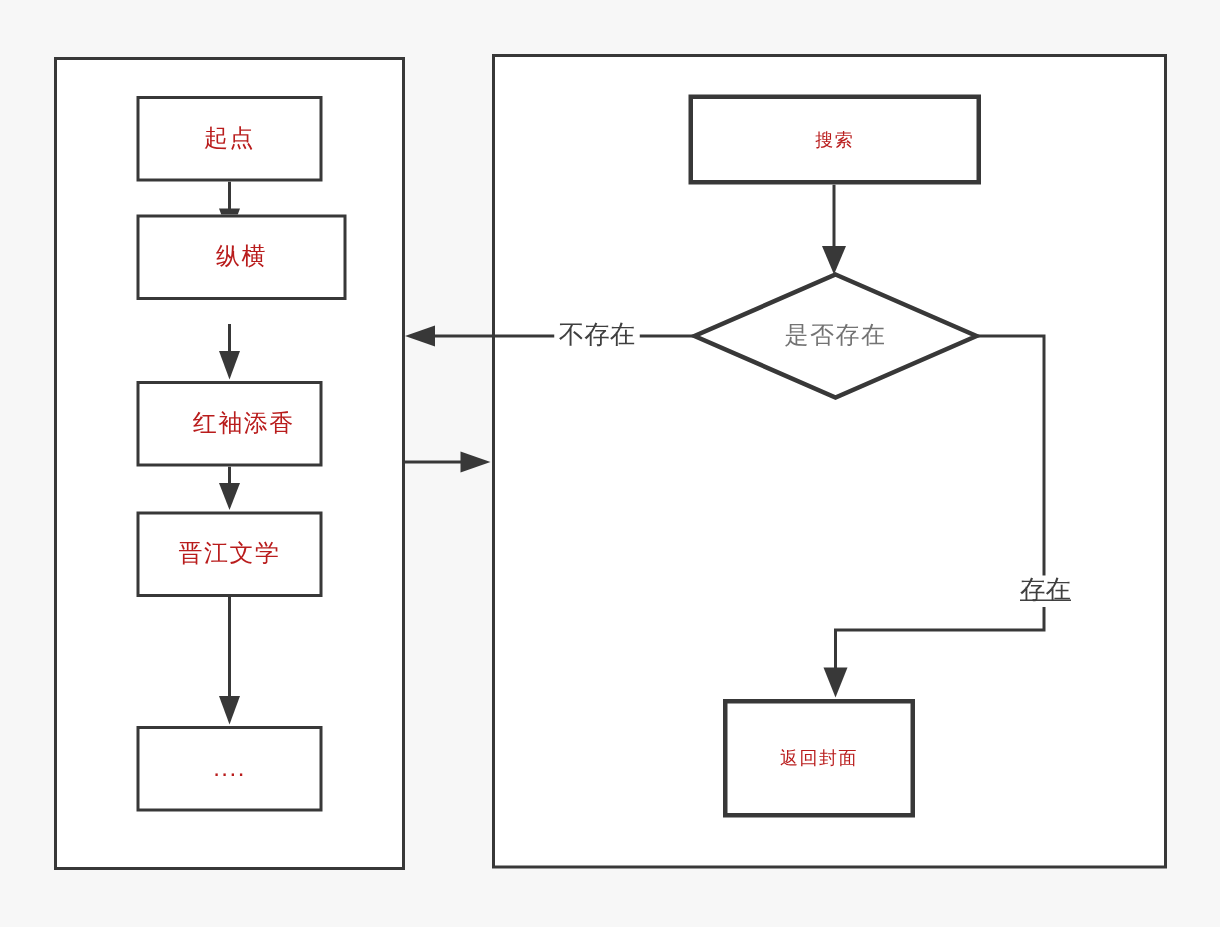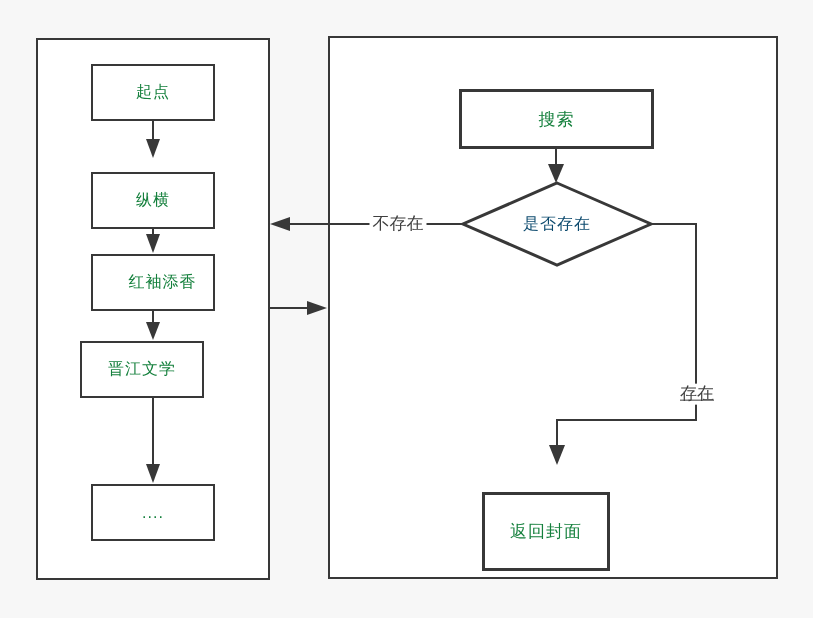--- a/index.html
+++ b/index.html
@@ -25,30 +25,30 @@
   .group-right { left: 328px; top: 36px; width: 450px; height: 543px; }
 
   .node {
     position: absolute;
     background: #ffffff;
     border: 2px solid #383838;
     box-sizing: border-box;
     display: flex;
     align-items: center;
     justify-content: center;
-    color: #15803d;
+    color: #b91c1c;
     font-size: 16px;
     letter-spacing: 1px;
   }
-  .node-thick { border-width: 3px; font-size: 17px; margin-top: 26px; }
+  .node-thick { border-width: 3px; font-size: 12px; }
 
   .n-qidian   { left: 91px; top: 64px;  width: 124px; height: 57px; }
-  .n-zongheng { left: 91px; top: 172px; width: 124px; height: 57px; }
+  .n-zongheng { left: 91px; top: 143px; width: 140px; height: 57px; }
   .n-hongxiu  { left: 91px; top: 254px; width: 124px; height: 57px; padding-left: 19px; }
-  .n-jinjiang { left: 80px; top: 341px; width: 124px; height: 57px; }
+  .n-jinjiang { left: 91px; top: 341px; width: 124px; height: 57px; }
   .n-dots     { left: 91px; top: 484px; width: 124px; height: 57px; }
 
   .n-search   { left: 459px; top: 63px;  width: 195px; height: 60px; }
   .n-return   { left: 482px; top: 466px; width: 128px; height: 79px; }
 
   svg.overlay {
     position: absolute;
     left: 0; top: 0;
     width: 813px;
     height: 618px;
@@ -63,21 +63,21 @@
     background: #ffffff;
     color: #3f3f3f;
     font-size: 17px;
     line-height: 1.1;
     padding: 1px 3px;
     white-space: nowrap;
   }
   .decision-label {
     position: absolute;
     transform: translate(-50%, -50%);
-    color: #0c4a6e;
+    color: #737373;
     font-size: 16px;
     letter-spacing: 1px;
     white-space: nowrap;
   }
 </style>
 </head>
 <body>
 
 <div class="stage">
 

